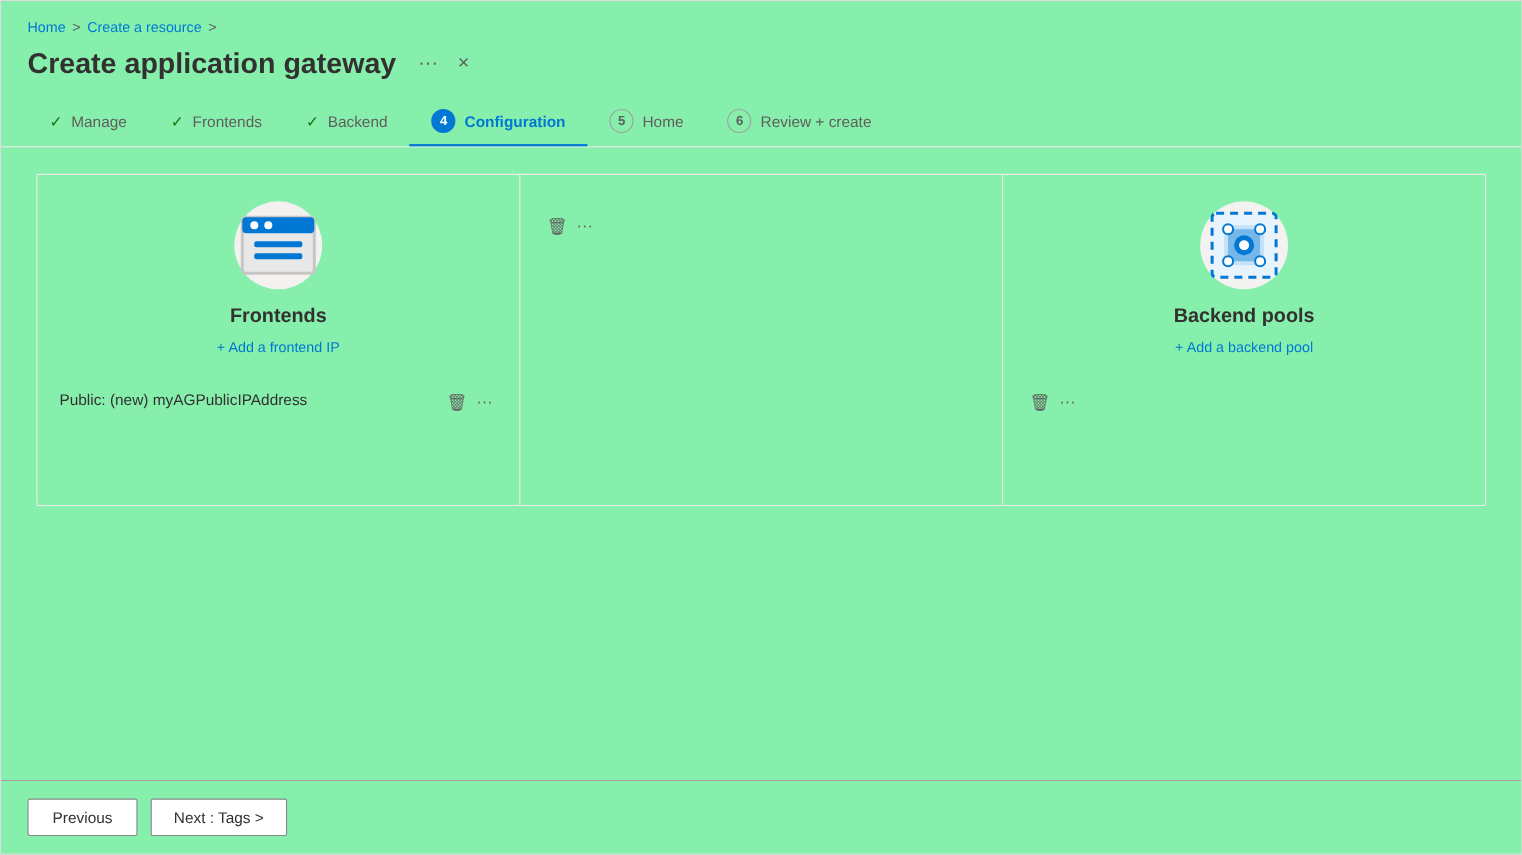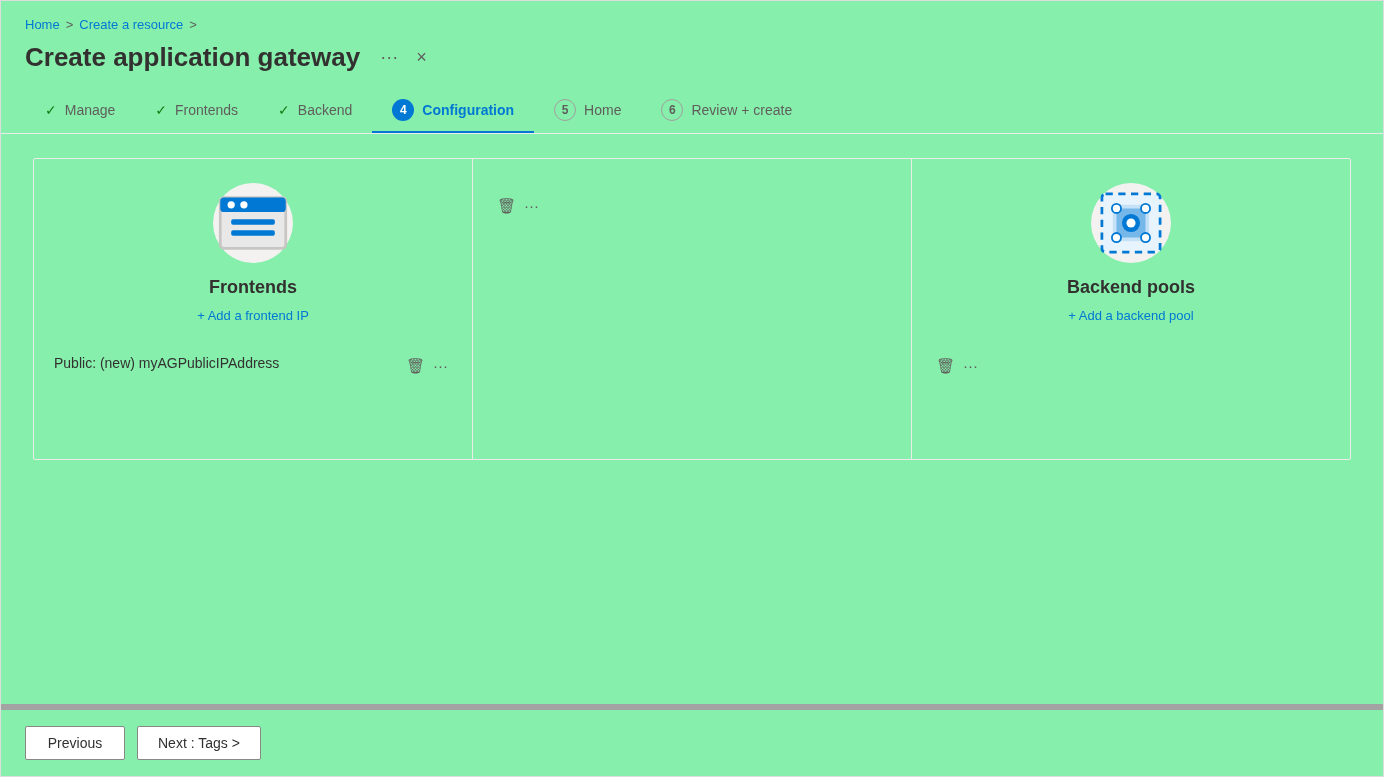--- a/index.html
+++ b/index.html
@@ -203,21 +203,21 @@
       color: #0078d4;
       font-size: 13px;
       text-decoration: none;
       cursor: pointer;
       display: block;
       margin-top: 6px;
       text-align: center;
     }
     .panel-footer {
       padding: 16px 24px;
-      border-top: 6px solid #a3a3a3;
+      border-top: 1px solid #a3a3a3;
       display: flex;
       gap: 12px;
     }
     .btn-outline {
       background: #fff;
       border: 1px solid #8a8886;
       color: #323130;
       font-size: 14px;
       padding: 8px 20px;
       cursor: pointer;

